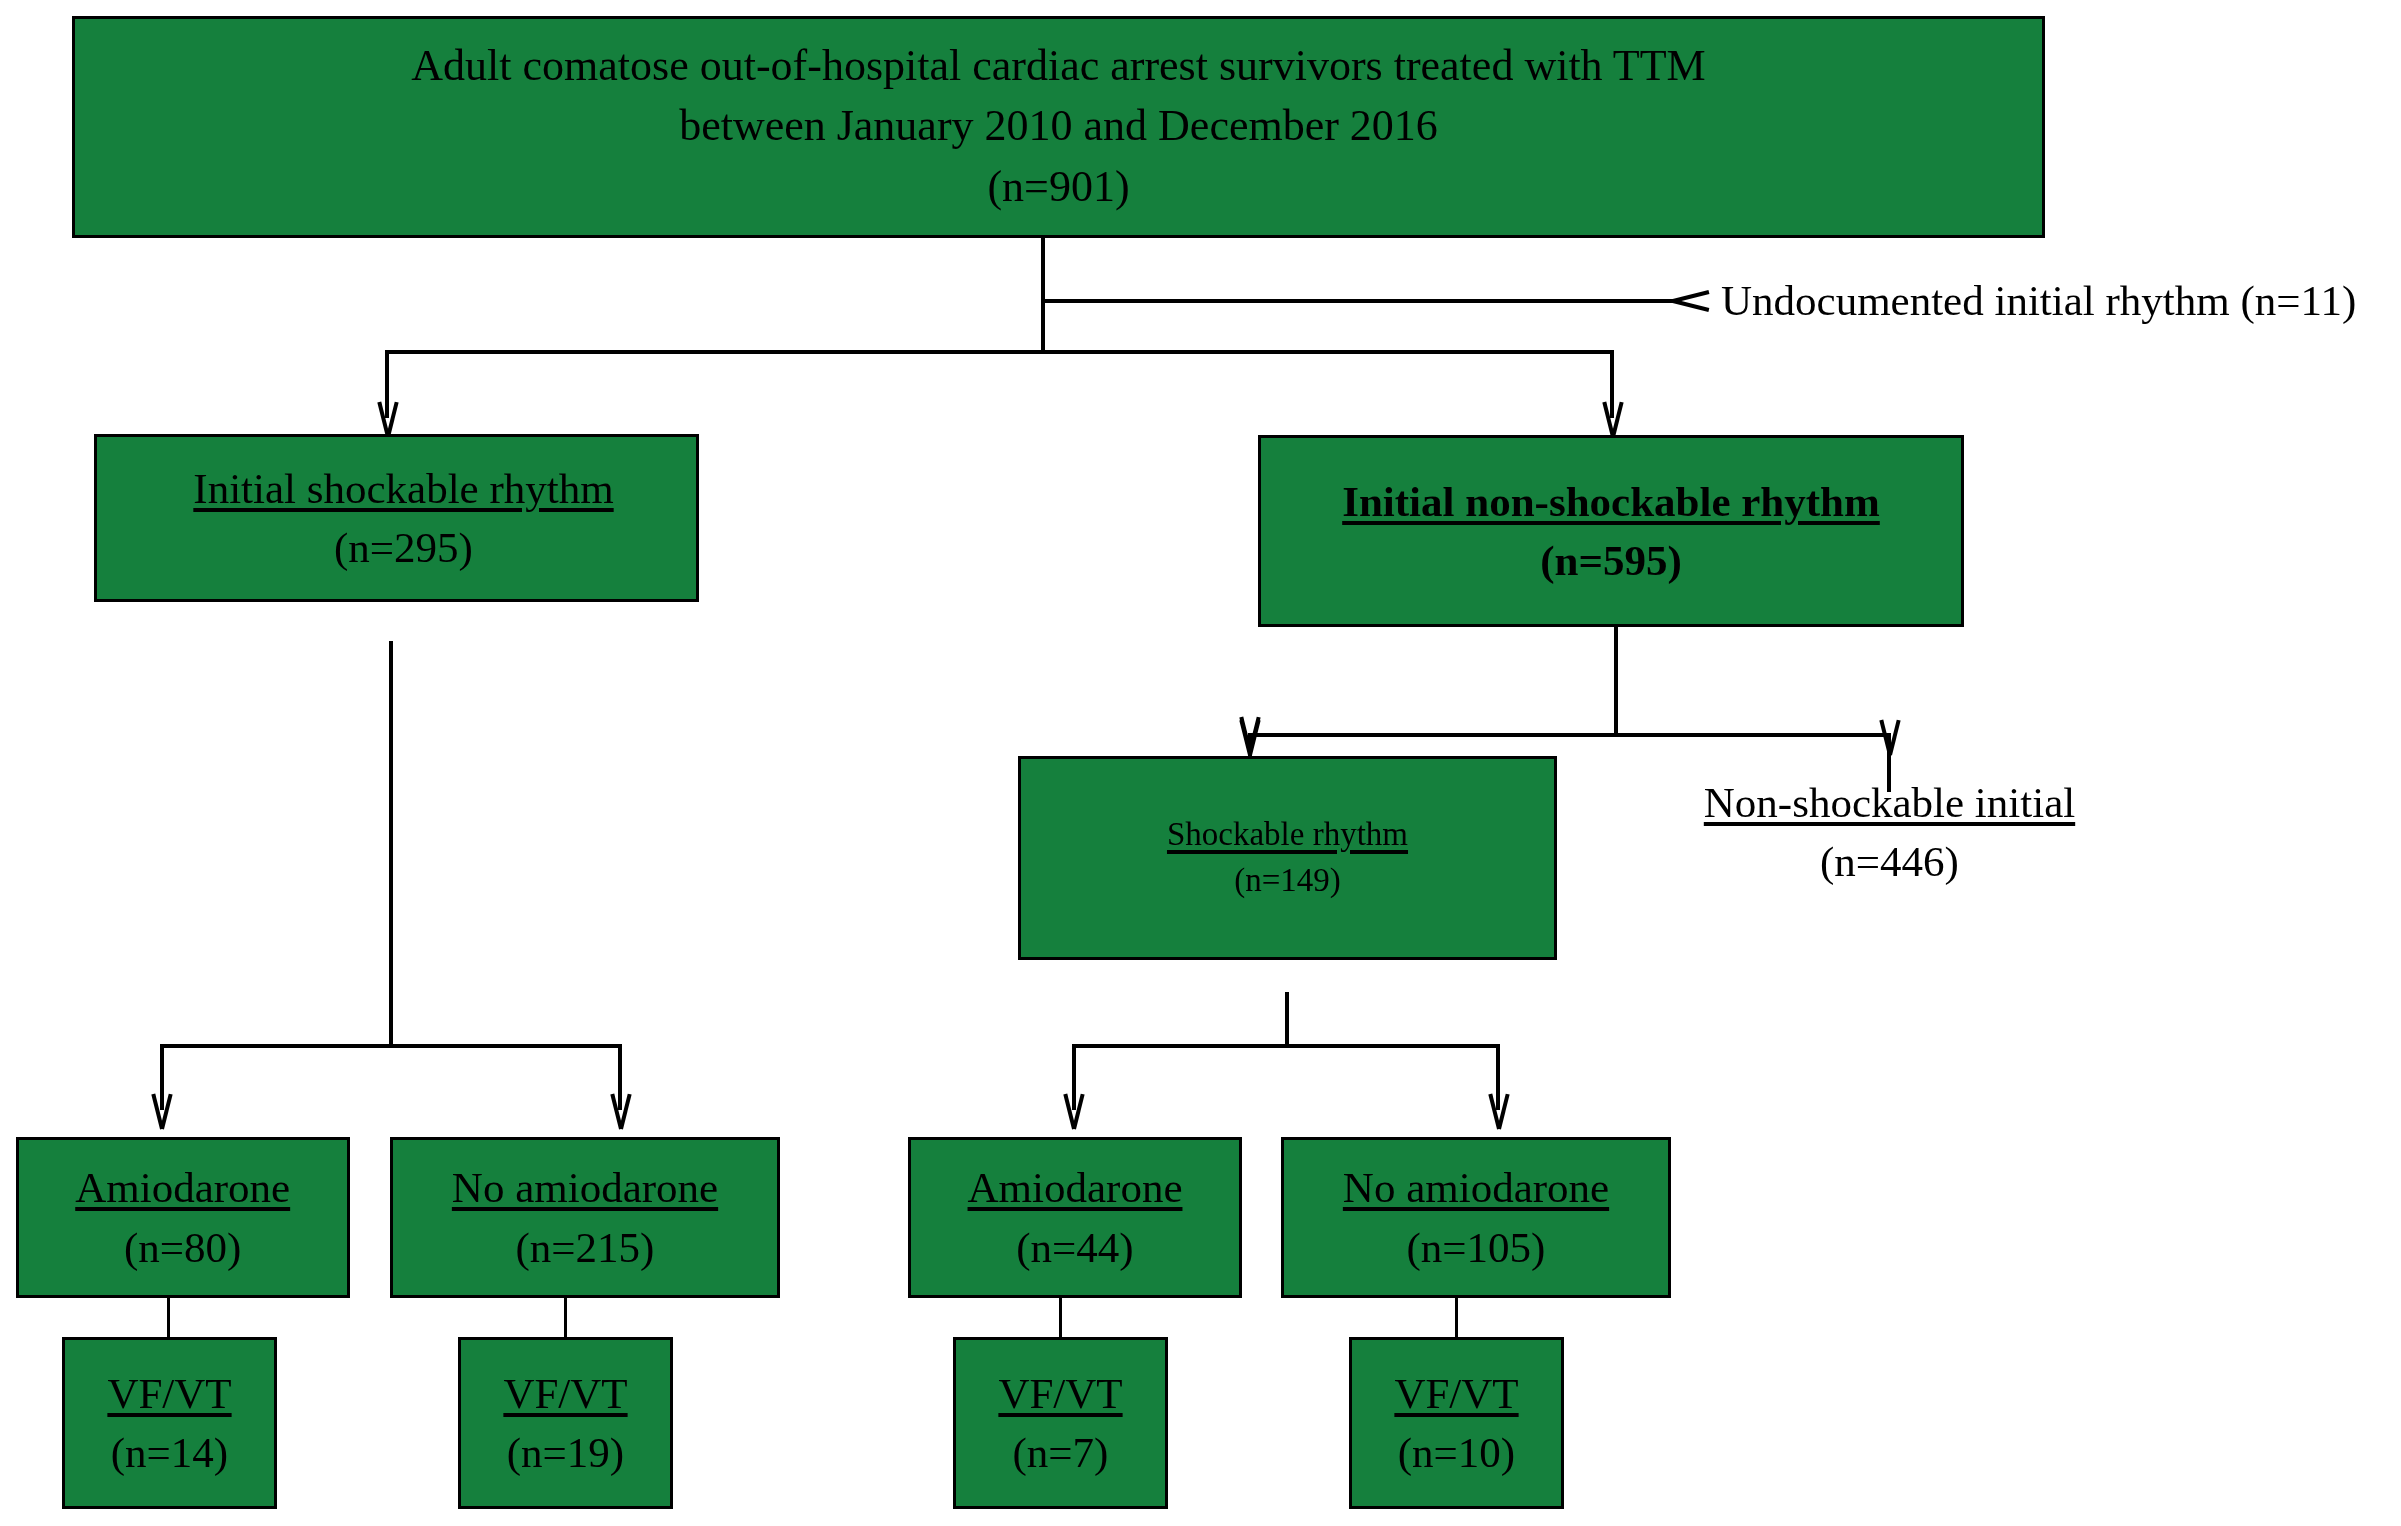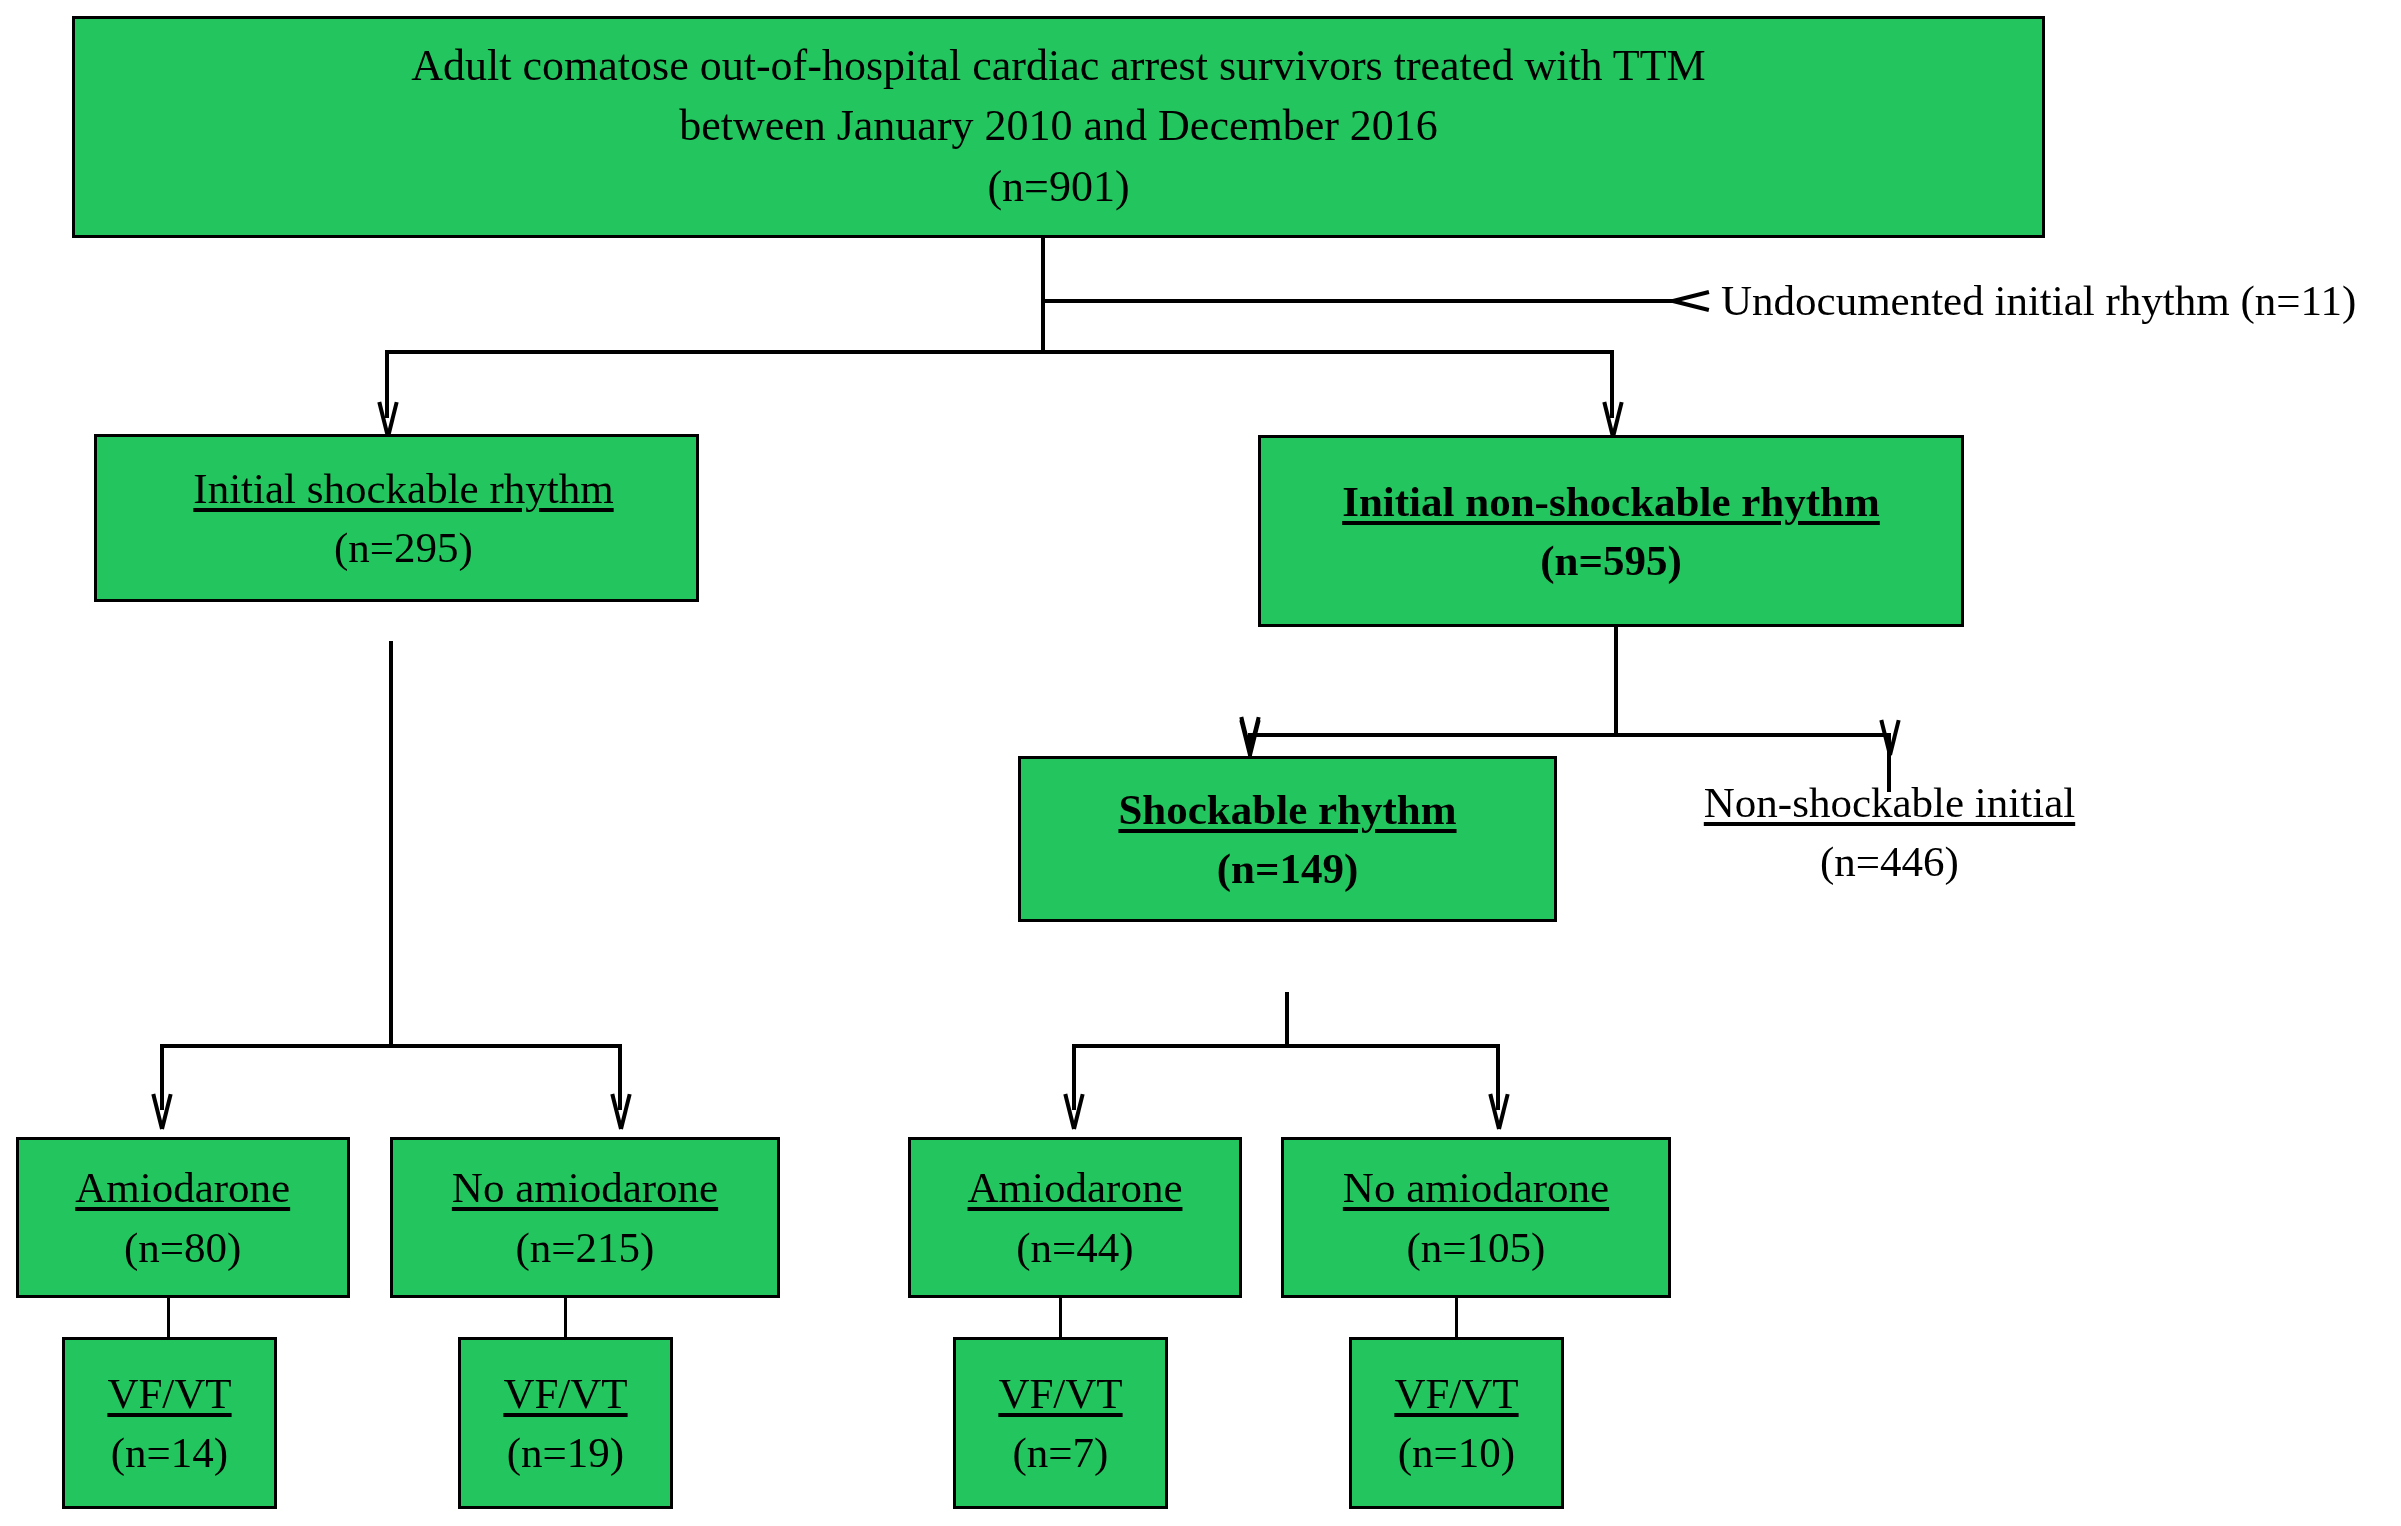--- a/index.html
+++ b/index.html
@@ -15,21 +15,21 @@
     font-family: "Liberation Serif", "DejaVu Serif", serif;
     color: #000000;
     overflow: hidden;
   }
 
   
   .node {
     position: absolute;
     box-sizing: border-box;
     border: 3.6px solid #000000;
-    background: #22c55e;
+    background: #15803d;
     display: flex;
     flex-direction: column;
     align-items: center;
     justify-content: center;
     text-align: center;
     line-height: 1.38;
   }
   .node .line {
     display: block;
     white-space: nowrap;
@@ -177,21 +177,21 @@
   <div class="vline" style="left:1248px; top:733px; height:0px;"></div>
   <div class="vline" style="left:1248px; top:733px; height:61px;"></div>
   <div class="arrow-down" style="left:1235px; top:719px; top:716px;"></div>
   <div class="vline" style="left:1887px; top:733px; height:0px;"></div>
 
   <div class="vline" style="left:1248px; top:733px; height:59px;"></div>
   <div class="arrow-down" style="left:1235px; top:719px;"></div>
   <div class="vline" style="left:1887px; top:733px; height:59px;"></div>
   <div class="arrow-down" style="left:1875px; top:719px;"></div>
 
-  <div class="node" style="left:1018px; top:756px; width:539px; height:166px; font-size:43px;font-weight:bold;">
+  <div class="node" style="left:1018px; top:756px; width:539px; height:204px; font-size:33px;">
     <span class="line ul">Shockable rhythm</span>
     <span class="line">(n=149)</span>
   </div>
 
   <div class="label-only" style="left:1614px; top:773px; width:551px; font-size:43px;">
     <span class="line ul">Non-shockable initial</span>
     <span class="line">(n=446)</span>
   </div>
 
   <div class="vline" style="left:1285px; top:992px; height:54px;"></div>

